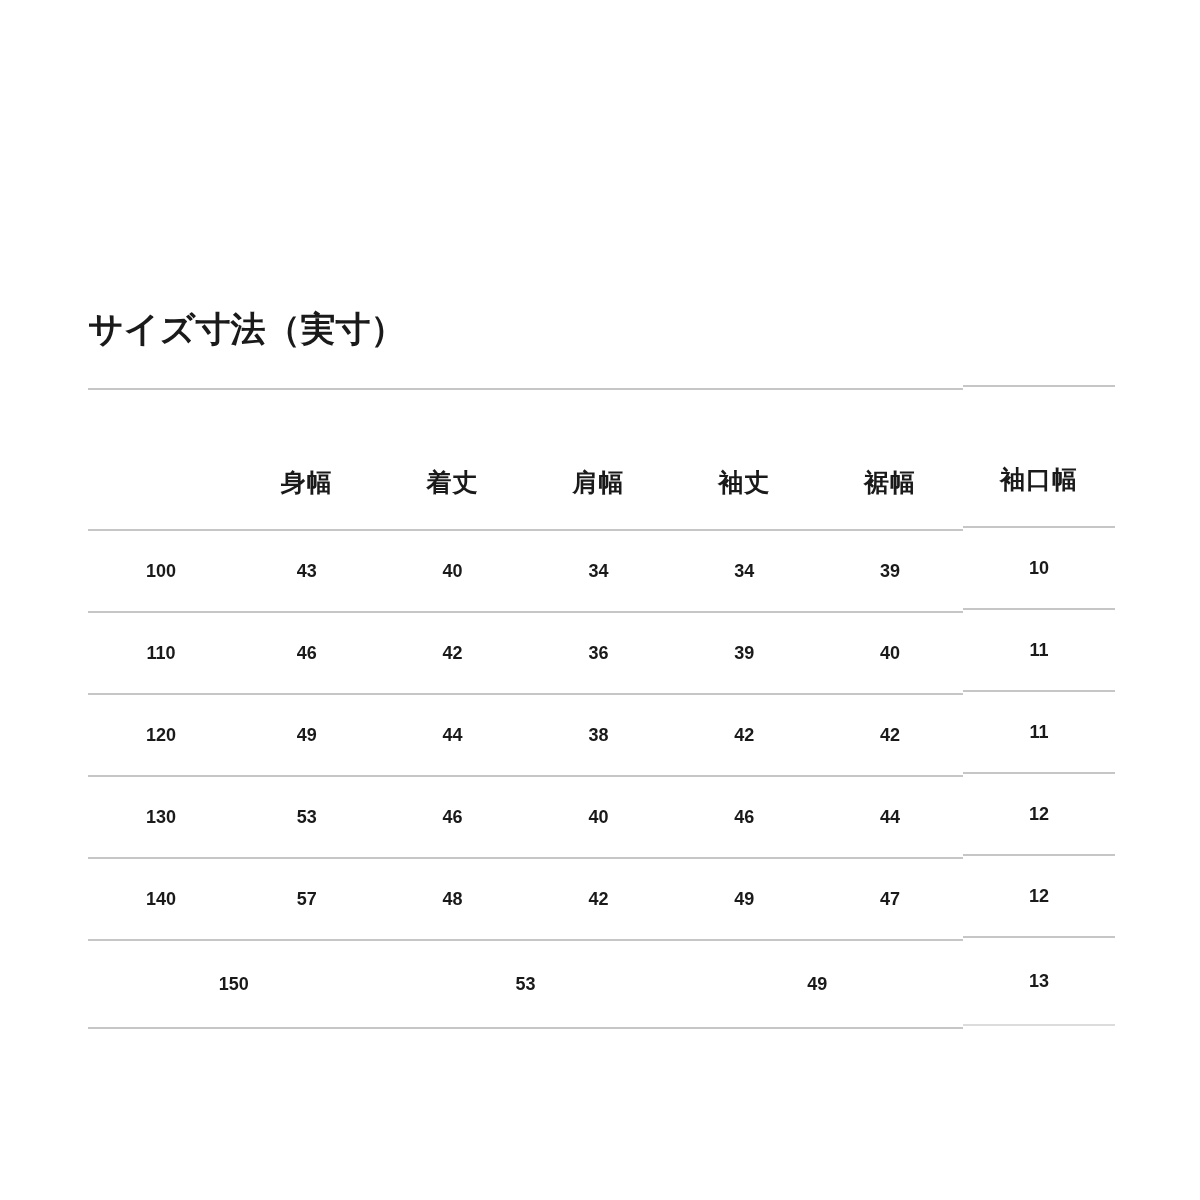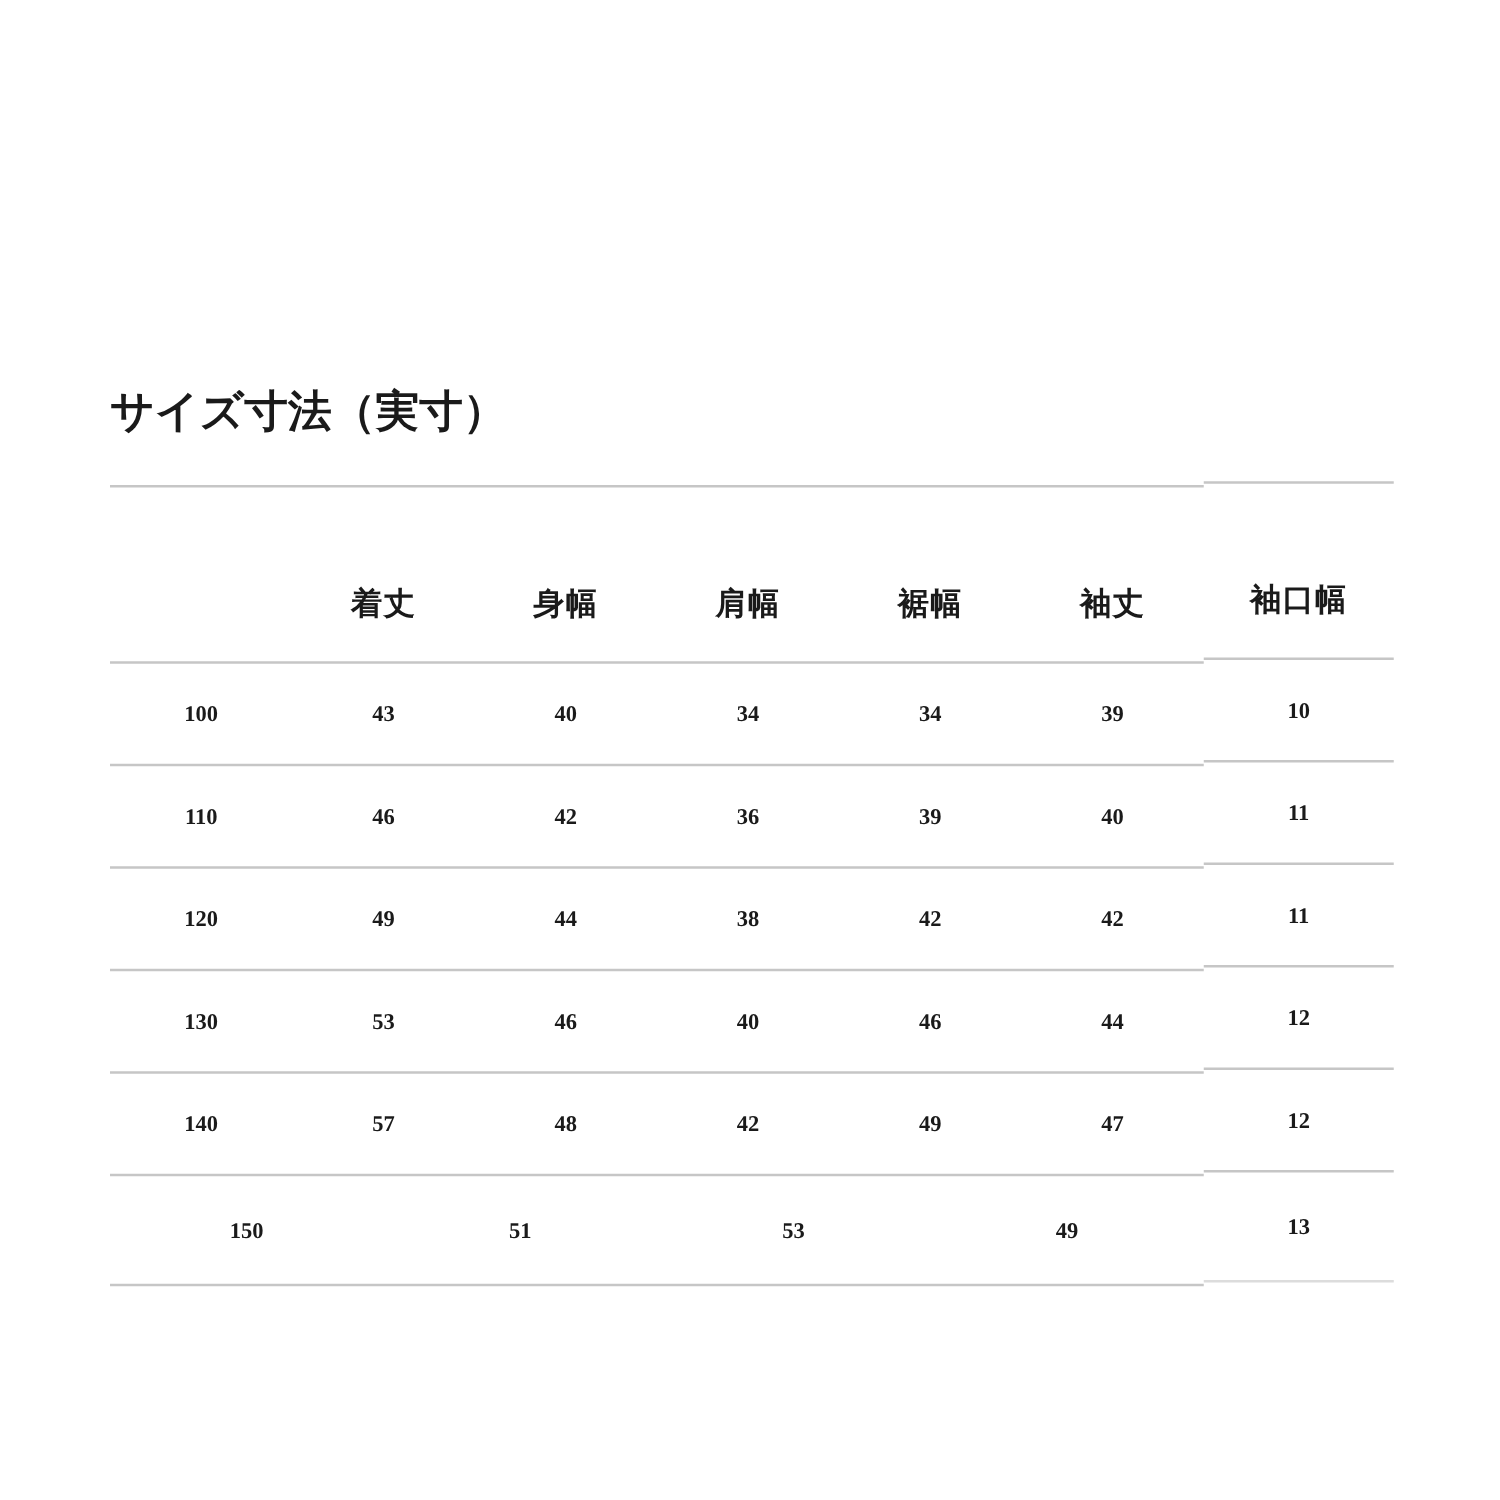--- a/index.html
+++ b/index.html
@@ -7,21 +7,20 @@
     padding: 0;
     background: #ffffff;
     font-family: "Liberation Sans", "DejaVu Sans", sans-serif;
   }
   .canvas {
     position: relative;
     width: 1200px;
     height: 1200px;
     background: #ffffff;
     overflow: hidden;
-    font-family: Liberation Serif, serif;
   }
   .page-title {
     position: absolute;
     left: 88px;
     top: 306px;
     font-size: 35px;
     font-weight: bold;
     color: #1a1a1a;
     letter-spacing: 0px;
     white-space: nowrap;
@@ -80,25 +79,25 @@
 
 <div class="canvas">
 
   <div class="page-title">サイズ寸法（実寸）</div>
 
   <div class="table-wrap">
 
     <div class="tbl tbl-main">
       <div class="trow hdr">
         <div class="tcell"></div>
+        <div class="tcell">身幅</div>
         <div class="tcell">着丈</div>
-        <div class="tcell">身幅</div>
         <div class="tcell">肩幅</div>
+        <div class="tcell">袖丈</div>
         <div class="tcell">裾幅</div>
-        <div class="tcell">袖丈</div>
       </div>
       <div id="main-body">
           <div class="trow data">
             <div class="tcell">100</div>
             <div class="tcell">43</div>
             <div class="tcell">40</div>
             <div class="tcell">34</div>
             <div class="tcell">34</div>
             <div class="tcell">39</div>
           </div>
@@ -129,21 +128,20 @@
           <div class="trow data">
             <div class="tcell">140</div>
             <div class="tcell">57</div>
             <div class="tcell">48</div>
             <div class="tcell">42</div>
             <div class="tcell">49</div>
             <div class="tcell">47</div>
           </div>
           <div class="trow data last">
             <div class="tcell">150</div>
-            <div class="tcell">51</div>
             <div class="tcell">53</div>
             <div class="tcell">49</div>
           </div>
         </div>
     </div>
 
     <div class="tbl tbl-cuff">
       <div class="trow hdr">
         <div class="tcell">袖口幅</div>
       </div>

